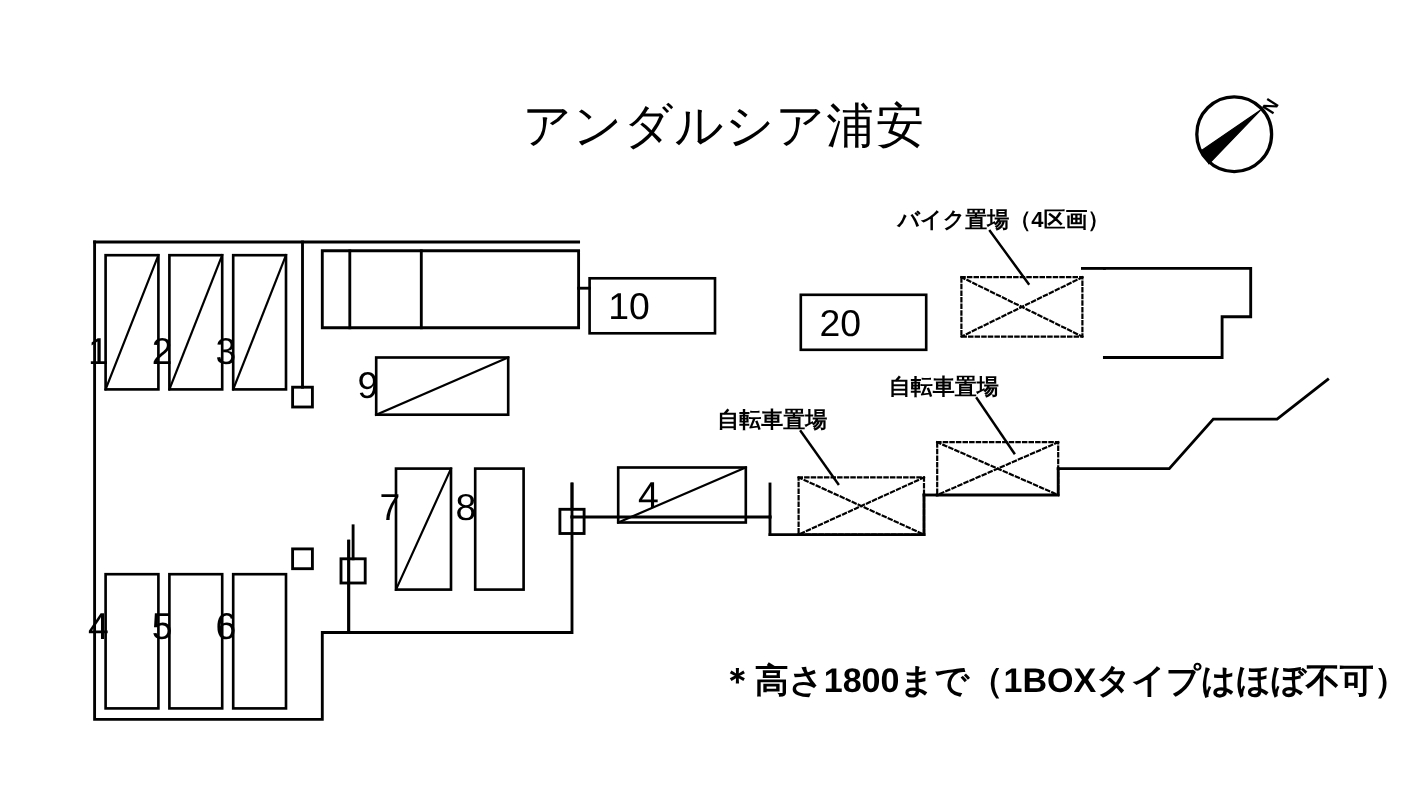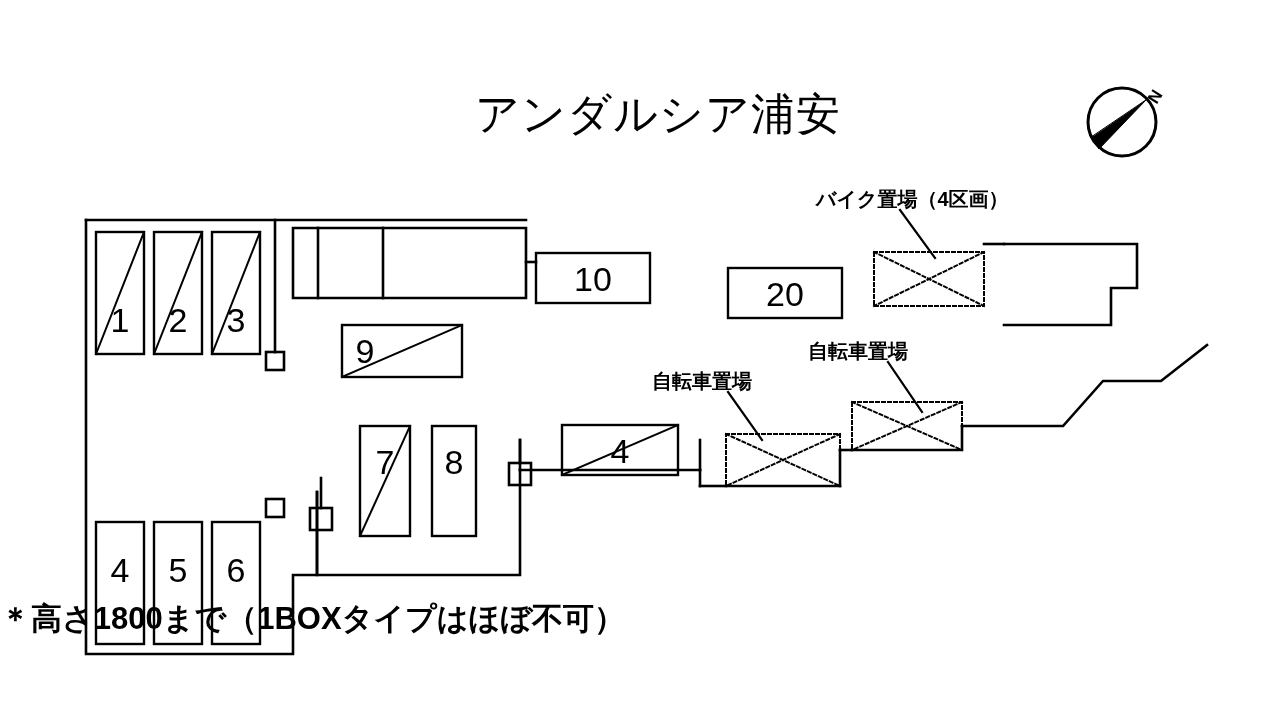--- a/index.html
+++ b/index.html
@@ -39,39 +39,39 @@
     letter-spacing: 1px;
     font-weight: 400;
     white-space: nowrap;
     margin-left: 18px;
   }
   .note {
     position: absolute;
     left: 0;
     top: 598px;
     width: 1280px;
-    text-align: left;
+    text-align: right;
     font-size: 31px;
     font-weight: 700;
     white-space: nowrap;
   }
   .anno {
     position: absolute;
     font-size: 20px;
     font-weight: 700;
     white-space: nowrap;
   }
   #anno-bike   { left: 816px; top: 186px; }
   #anno-cycle1 { left: 652px; top: 368px; }
   #anno-cycle2 { left: 808px; top: 338px; }
   .stall-num {
     position: absolute;
     font-size: 34px;
     font-weight: 400;
-    text-align: center;
+    text-align: left;
     line-height: 1;
     white-space: nowrap;
   }
   .compass-n {
     position: absolute;
     left: 1148px;
     top: 86px;
     font-size: 17px;
     font-weight: 700;
     transform: rotate(122deg);

